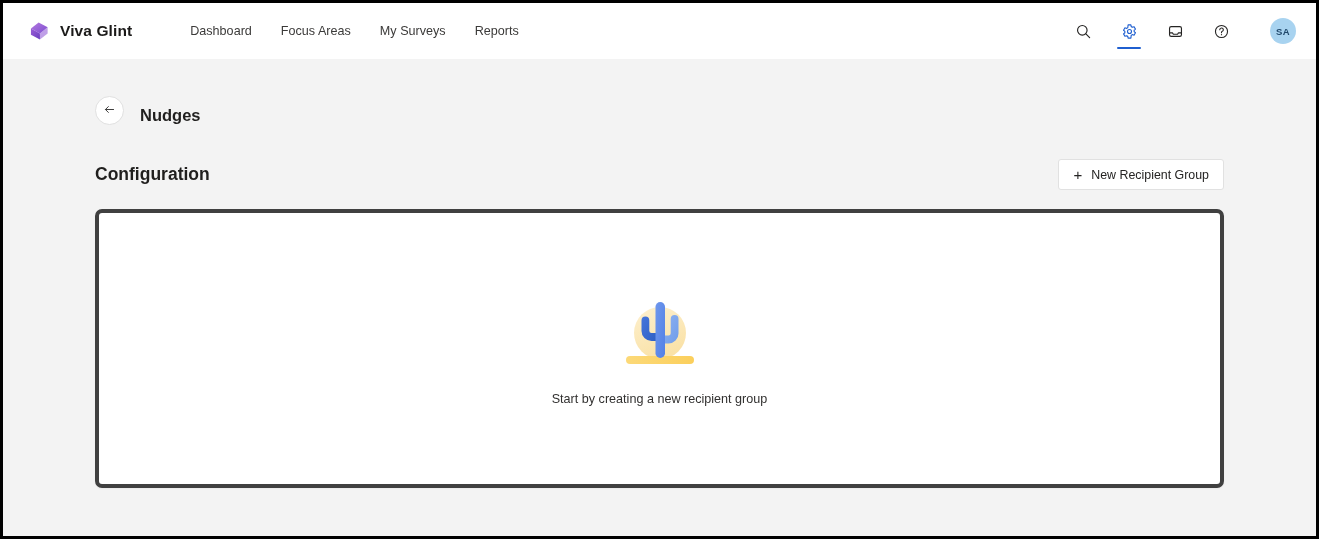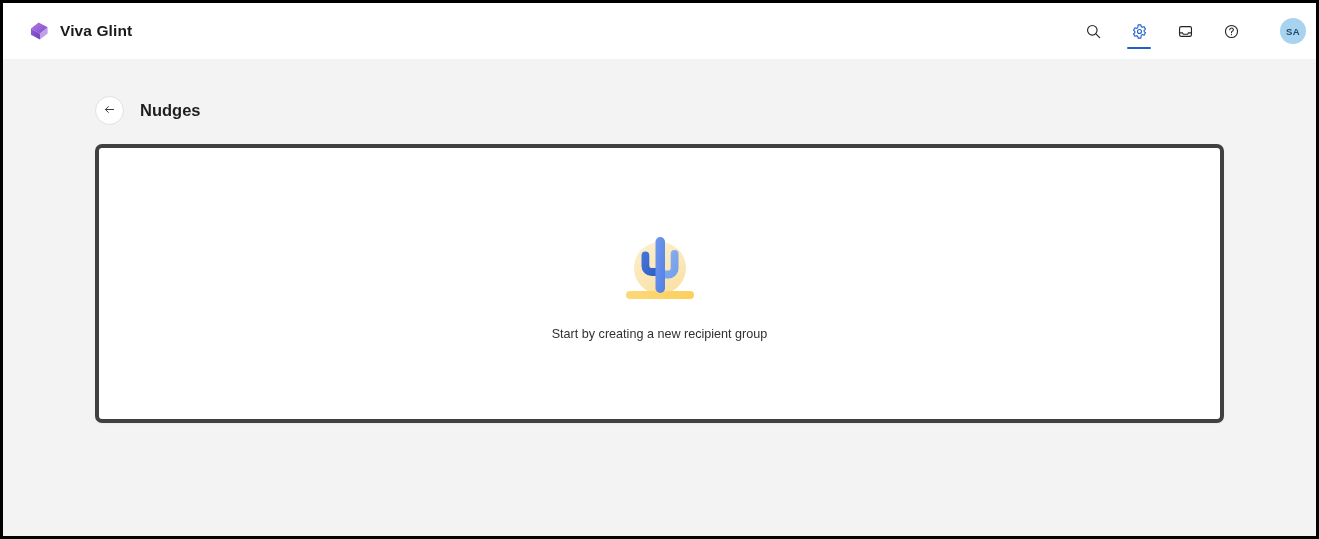--- a/index.html
+++ b/index.html
@@ -22,21 +22,21 @@
   }
 
   
   #topnav {
     position: absolute;
     top: 0; left: 0; right: 0;
     height: 56px;
     background: #ffffff;
     display: flex;
     align-items: center;
-    padding: 0 10px 0 22px;
+    padding: 0 20px 0 22px;
     justify-content: flex-end;
   }
 
   .brand {
     display: flex;
     align-items: center;
     gap: 10px;
     margin-left: 3px;
   }
 
@@ -113,21 +113,21 @@
 
   
   #page-body {
     position: absolute;
     top: 56px; left: 0; right: 0; bottom: 0;
     background: #f3f3f3;
   }
 
   .page-head {
     display: flex;
-    align-items: center;
+    align-items: flex-end;
     gap: 16px;
     padding: 37px 0 0 92px;
   }
 
   .back-btn {
     width: 29px;
     height: 29px;
     border-radius: 50%;
     border: 1px solid #e0e0e0;
     background: #ffffff;
@@ -230,20 +230,26 @@
             </linearGradient>
           </defs>
           <path d="M11.6 2.6 L21.4 8.0 L13.0 14.6 L3.2 9.2 Z" fill="url(#lg1)"></path>
           <path d="M3.2 9.2 L13.0 14.6 L13.0 21.4 L3.2 16.0 Z" fill="url(#lg2)"></path>
           <path d="M21.4 8.0 L13.0 14.6 L13.0 21.4 L21.4 14.8 Z" fill="#8b50d4" opacity=".55"></path>
         </svg>
       </span>
       <span class="brand-name">Viva Glint</span>
     </div>
 
+    <div class="nav-links">
+      <span class="nav-link">Dashboard</span>
+      <span class="nav-link">Focus Areas</span>
+      <span class="nav-link">My Surveys</span>
+      <span class="nav-link">Reports</span>
+    </div>
 
     <div class="nav-right">
 
       <div class="icon-btn">
         <svg width="17" height="17" viewBox="0 0 20 20" fill="none" stroke="currentColor" stroke-width="1.35" stroke-linecap="round">
           <circle cx="8.6" cy="8.6" r="5.6"></circle>
           <line x1="12.8" y1="12.8" x2="17.2" y2="17.2"></line>
         </svg>
       </div>
 
@@ -280,20 +286,27 @@
         <span>
           <svg width="13" height="13" viewBox="0 0 16 16" fill="none" stroke="currentColor" stroke-width="1.15" stroke-linecap="round" stroke-linejoin="round">
             <line x1="13" y1="8" x2="3.2" y2="8"></line>
             <polyline points="6.6,4.4 3,8 6.6,11.6"></polyline>
           </svg>
         </span>
       </div>
       <div class="page-title">Nudges</div>
     </div>
 
+    <div class="section-bar">
+      <div class="section-title">Configuration</div>
+      <div class="new-group-btn">
+        <span class="plus-icon">+</span>
+        <span>New Recipient Group</span>
+      </div>
+    </div>
 
     <div class="content-card">
       <div class="empty-state">
 
         <span>
           <svg class="empty-illustration" viewBox="0 0 92 84">
             <defs>
               <linearGradient id="sunG" x1="0" y1="0" x2="0.4" y2="1">
                 <stop offset="0" stop-color="#fdf0cf"></stop>
                 <stop offset="1" stop-color="#fae2a8"></stop>

